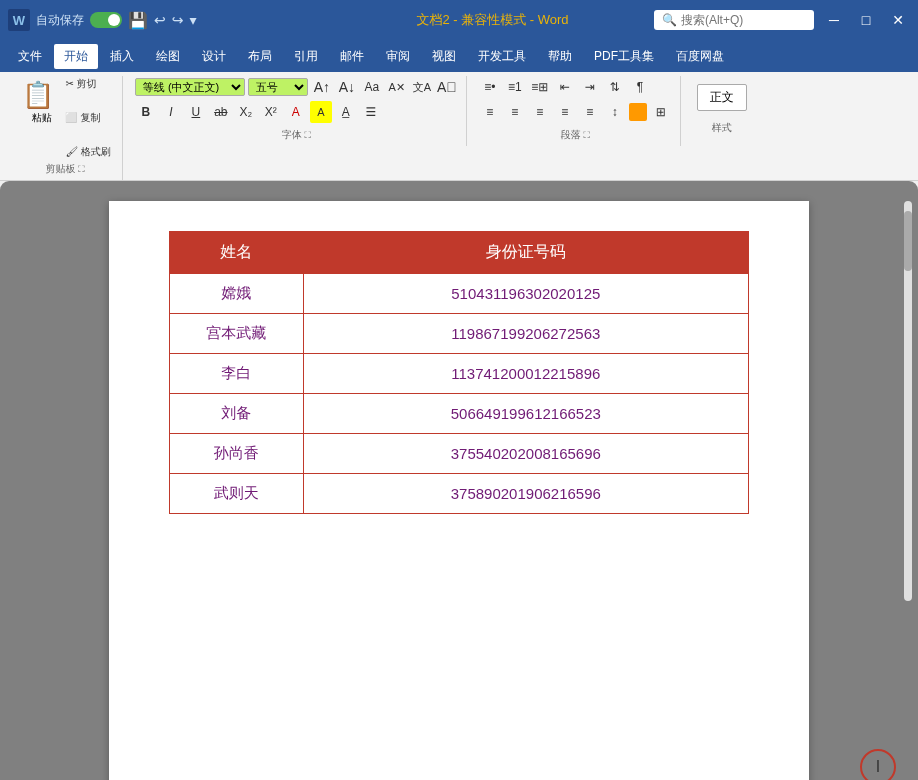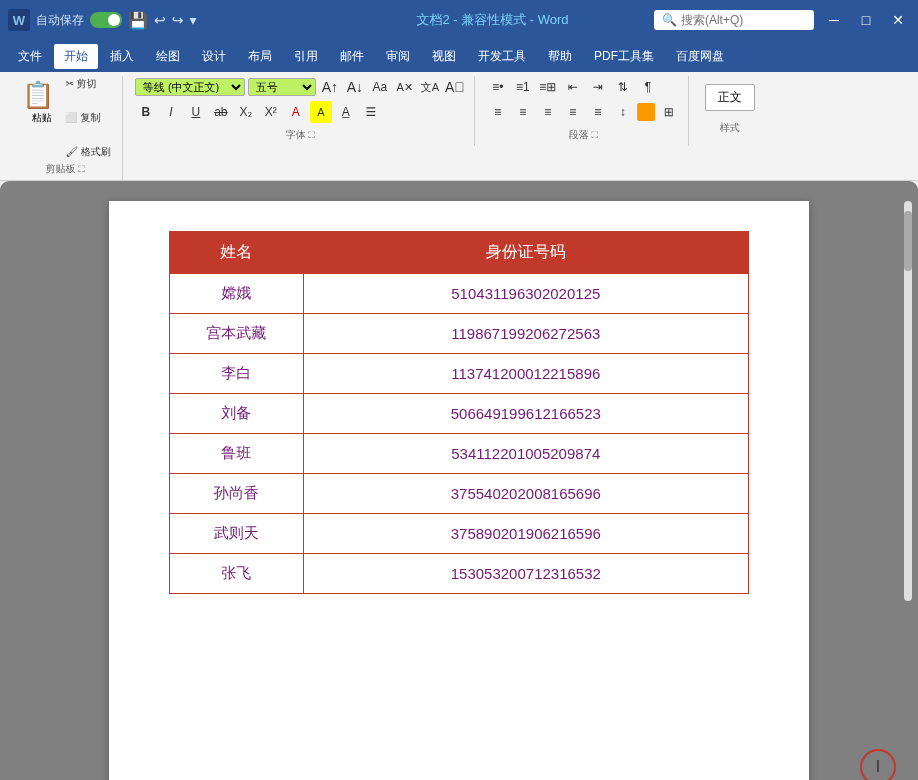--- a/index.html
+++ b/index.html
@@ -41,21 +41,21 @@
       position: absolute;
       width: 12px; height: 12px;
       background: white;
       border-radius: 50%;
       top: 2px; right: 2px;
     }
     .title-center {
       flex: 1;
       text-align: center;
       font-size: 13px;
-      color: #7dd3fc;
+      color: #eab308;
     }
     .title-right {
       display: flex; align-items: center; gap: 8px;
     }
     .search-box {
       display: flex; align-items: center;
       background: white;
       border-radius: 3px;
       padding: 3px 8px;
       gap: 4px;
@@ -152,21 +152,21 @@
     .font-row { display: flex; align-items: center; gap: 3px; margin-bottom: 3px; }
     .font-select, .size-select {
       border: 1px solid #aaa;
       border-radius: 2px;
       padding: 1px 3px;
       font-size: 11px;
       background: #bef264;
       cursor: pointer;
     }
     .font-select { width: 110px; }
-    .size-select { width: 68px; }
+    .size-select { width: 60px; }
 
     .format-btn {
       width: 22px; height: 22px;
       border: 1px solid transparent;
       background: transparent;
       border-radius: 2px;
       cursor: pointer;
       font-size: 12px;
       display: flex; align-items: center; justify-content: center;
       color: #333;
@@ -392,35 +392,27 @@
           </tr>
           <tr>
             <td>李白</td>
             <td>113741200012215896</td>
           </tr>
           <tr>
             <td>刘备</td>
             <td>506649199612166523</td>
           </tr>
           <tr>
-            <td>鲁班</td>
-            <td>534112201005209874</td>
-          </tr>
-          <tr>
             <td>孙尚香</td>
             <td>375540202008165696</td>
           </tr>
           <tr>
             <td>武则天</td>
             <td>375890201906216596</td>
           </tr>
-          <tr>
-            <td>张飞</td>
-            <td>153053200712316532</td>
-          </tr>
         </tbody>
     </table>
   </div>
 
   <div style="position:absolute;right:6px;top:20px;width:8px;height:400px;background:#e0e0e0;border-radius:4px;">
     <div style="width:8px;height:60px;background:#aaa;border-radius:4px;position:absolute;top:10px;"></div>
   </div>
 
   <div class="cursor-indicator">
     <span style="font-size:16px;">I</span>

